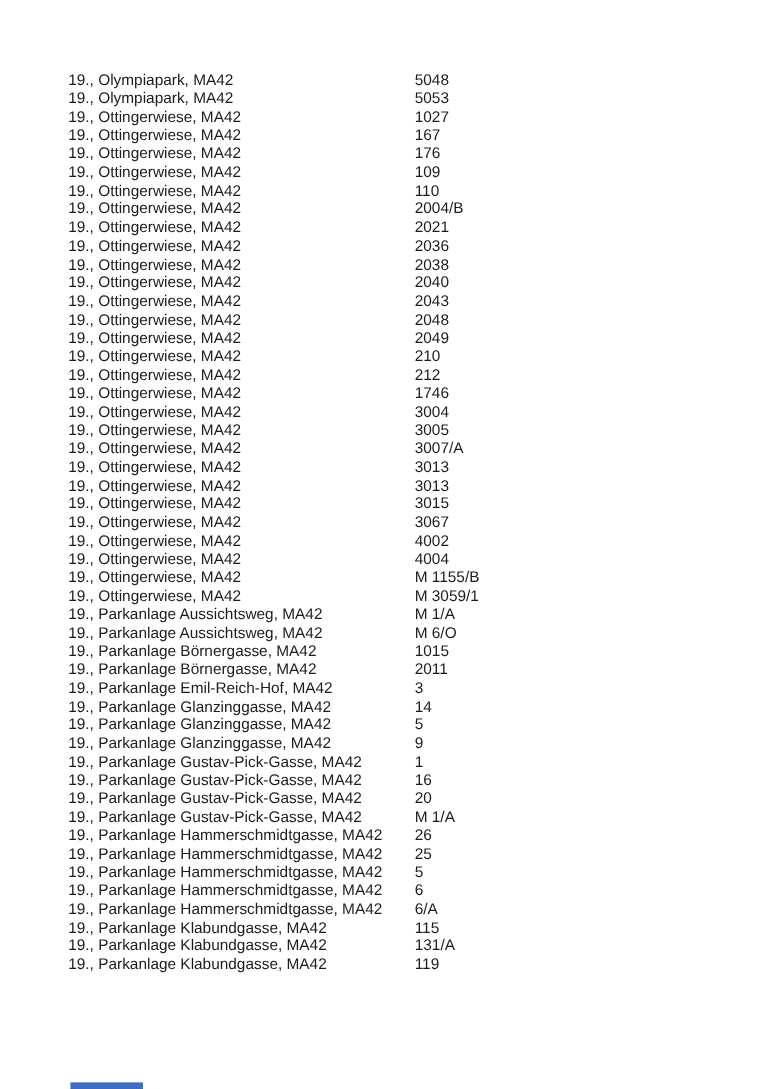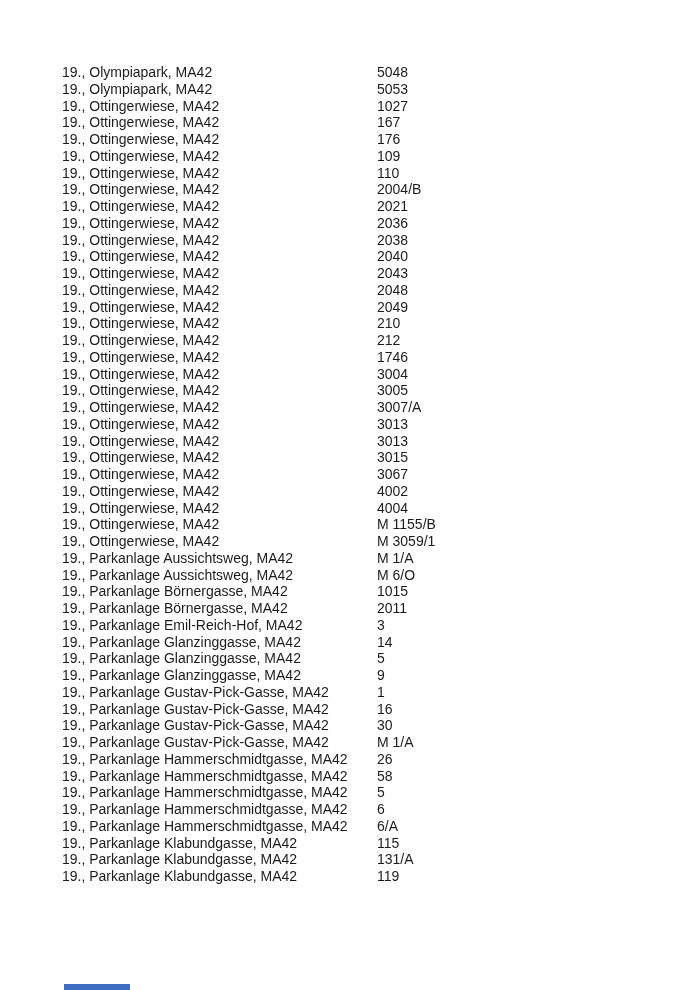--- a/index.html
+++ b/index.html
@@ -203,33 +203,33 @@
       <div class="row">
         <span class="loc">19., Parkanlage Gustav-Pick-Gasse, MA42</span>
         <span class="num">1</span>
       </div>
       <div class="row">
         <span class="loc">19., Parkanlage Gustav-Pick-Gasse, MA42</span>
         <span class="num">16</span>
       </div>
       <div class="row">
         <span class="loc">19., Parkanlage Gustav-Pick-Gasse, MA42</span>
-        <span class="num">30</span>
+        <span class="num">20</span>
       </div>
       <div class="row">
         <span class="loc">19., Parkanlage Gustav-Pick-Gasse, MA42</span>
         <span class="num">M 1/A</span>
       </div>
       <div class="row">
         <span class="loc">19., Parkanlage Hammerschmidtgasse, MA42</span>
         <span class="num">26</span>
       </div>
       <div class="row">
         <span class="loc">19., Parkanlage Hammerschmidtgasse, MA42</span>
-        <span class="num">58</span>
+        <span class="num">25</span>
       </div>
       <div class="row">
         <span class="loc">19., Parkanlage Hammerschmidtgasse, MA42</span>
         <span class="num">5</span>
       </div>
       <div class="row">
         <span class="loc">19., Parkanlage Hammerschmidtgasse, MA42</span>
         <span class="num">6</span>
       </div>
       <div class="row">

